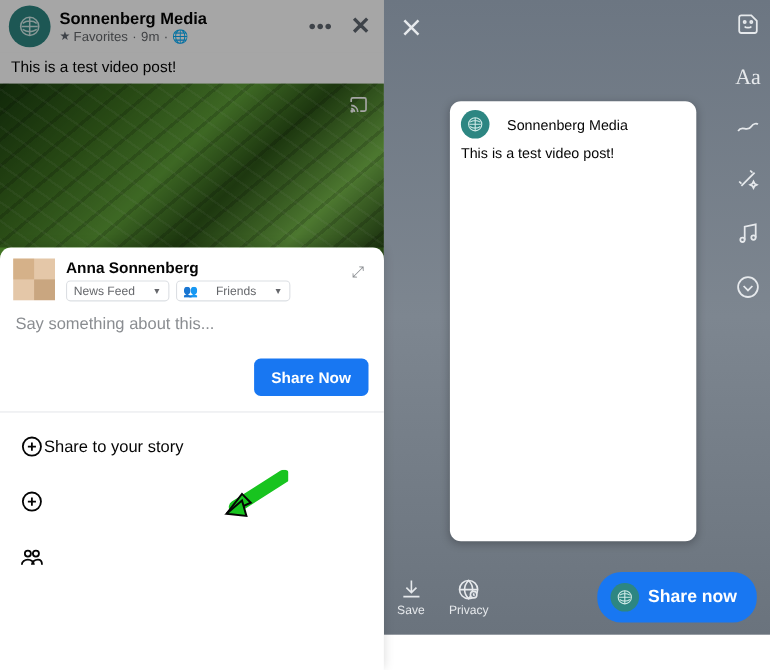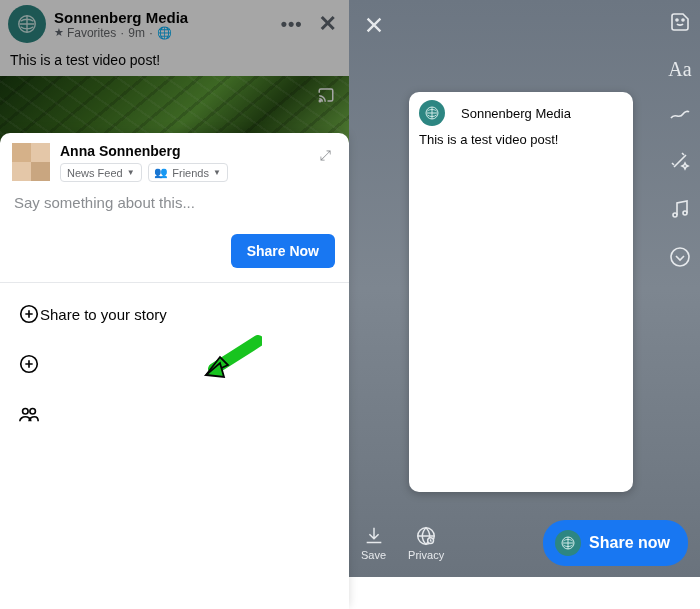--- a/index.html
+++ b/index.html
@@ -20,29 +20,29 @@
   .close-x { font-size:22px; color:#606770; font-weight:bold;}
   .post-text { background:#fff; padding:4px 10px 8px; font-size:14px; color:#050505;}
   .video-bg { position:relative; width:100%; height:160px; background:linear-gradient(135deg,#1a3d0f 0%, #3d7020 25%, #5fa038 45%, #2d5518 60%, #76b84a 80%, #1f3d10 100%);}
   .fern-stripes { position:absolute; inset:0; background:
     repeating-linear-gradient(35deg, rgba(255,255,255,.06) 0 2px, transparent 2px 14px),
     repeating-linear-gradient(-40deg, rgba(0,0,0,.15) 0 3px, transparent 3px 18px);}
   .cast-icon { position:absolute; top:10px; right:12px; color:#fff;}
   .cast-icon svg{width:22px;height:18px;stroke:#fff;fill:none;stroke-width:2;}
 
   
-  .share-sheet { position:absolute; left:0; bottom:0; width:100%; height:476px; background:#fff; border-radius:10px 10px 0 0; box-shadow:0 -2px 10px rgba(0,0,0,.15); z-index:10; display:flex; flex-direction:column;}
+  .share-sheet { position:absolute; left:0; bottom:0; width:100%; height:384px; background:#fff; border-radius:10px 10px 0 0; box-shadow:0 -2px 10px rgba(0,0,0,.15); z-index:10; display:flex; flex-direction:column;}
   .sheet-header { display:flex; padding:10px 12px 8px; }
   .sq-avatar { width:38px; height:38px; background:#e4c7a8; position:relative; overflow:hidden; margin-right:10px;}
   .sq-avatar::before{content:"";position:absolute;left:0;top:0;width:50%;height:50%;background:#d5b189;}
   .sq-avatar::after{content:"";position:absolute;right:0;bottom:0;width:50%;height:50%;background:#c9a680;}
   .sheet-user { flex:1;}
   .sheet-user .name { font-size:14px; font-weight:600; color:#050505; margin-bottom:4px;}
   .pills { display:flex; gap:6px;}
-  .pill { font-size:11px; color:#65676b; border:1px solid #dcdfe3; border-radius:4px; padding:2px 6px; display:flex; align-items:center; gap:4px;}
+  .pill { font-size:11px; color:#65676b; border:1px solid #dcdfe3; border-radius:4px; padding:2px 6px; display:flex; align-items:center; gap:16px;}
   .pill .caret{font-size:8px;}
   .expand-icon { color:#8a8d91; font-size:14px; padding:4px 6px;}
   .caption-input { padding:4px 14px 10px; color:#8a8d91; font-size:15px; min-height:44px;}
   .btn-row { display:flex; justify-content:flex-end; padding:0 14px 14px;}
   .share-now-btn { background:#1877f2; color:#fff; font-weight:600; font-size:14px; border:none; border-radius:6px; padding:9px 16px;}
   .divider { height:1px; background:#e6e8eb;}
   .options { flex:1; padding-top:6px;}
   .option { display:flex; align-items:center; gap:0; padding:14px 18px; font-size:15px; color:#050505; position:relative;}
   .option .icon { width:22px; display:flex; justify-content:center; color:#050505;}
   .option svg { width:22px; height:22px; stroke:#050505; fill:none; stroke-width:1.8;}

